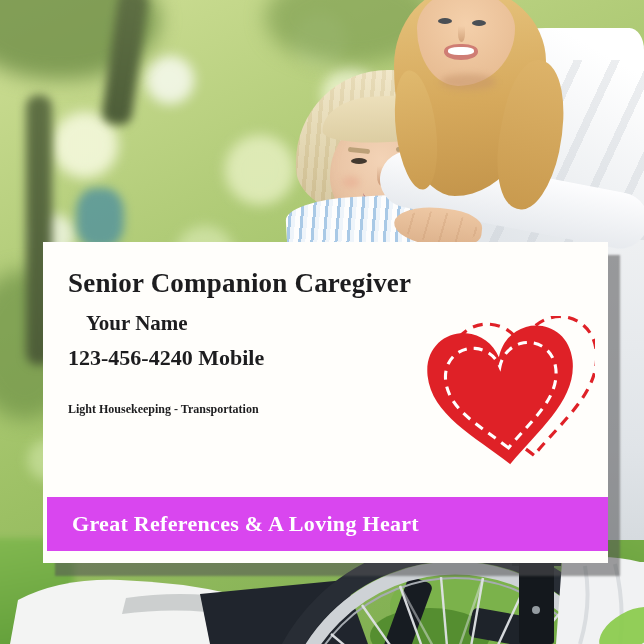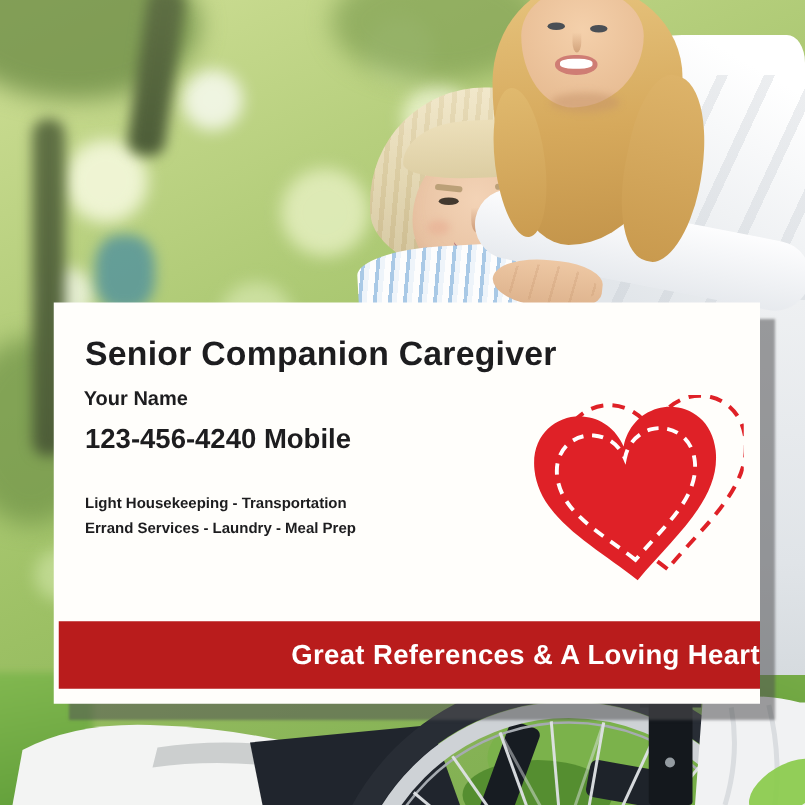--- a/index.html
+++ b/index.html
@@ -101,28 +101,28 @@
   .cg-lips{left:444px;top:44px;width:34px;height:16px;background:#cf7d74;border-radius:45% 45% 50% 50%;}
   .cg-teeth{left:448px;top:47px;width:26px;height:8px;background:#fff;border-radius:40%;}
   .cg-neck-shadow{left:440px;top:74px;width:56px;height:16px;background:rgba(198,148,106,.5);
     filter:blur(3px);border-radius:50%;}
 
   
   .wheel-svg{position:absolute;left:0;top:554px;width:644px;height:90px;}
 
   
   .card{position:absolute;left:43px;top:242px;width:565px;height:321px;z-index:10;
-    background:#fffefb;color:#1d1d1f;box-shadow:12px 13px 2px rgba(82,82,84,.55);padding-top:26px;}
+    background:#fffefb;color:#1d1d1f;box-shadow:12px 13px 2px rgba(82,82,84,.55);padding-top:26px;font-family:Liberation Serif, serif;}
   .card-title{margin:0 0 0 25px;font-size:27px;font-weight:700;letter-spacing:.2px;}
-  .contact-name{margin:12px 0 0 24px;font-size:16px;font-weight:700;}
+  .contact-name{margin:12px 0 0 43px;font-size:21px;font-weight:700;}
   .phone{margin:9px 0 0 25px;font-size:22px;font-weight:700;}
   .services{margin:28px 0 0 25px;font-size:12px;font-weight:700;line-height:20px;}
   .heart-wrap{position:absolute;left:368px;top:74px;width:184px;height:164px;}
-  .banner{position:absolute;left:4px;right:0;top:255px;height:54px;background:#b91c1c;
-    display:flex;align-items:center;justify-content:flex-end;}
+  .banner{position:absolute;left:4px;right:0;top:255px;height:54px;background:#d946ef;
+    display:flex;align-items:center;}
   .banner span{color:#ffffff;font-size:22px;font-weight:700;margin-left:25px;letter-spacing:.3px;}
 </style>
 </head>
 <body>
 
 <div class="scene">
 
   <div class="bg"></div>
   <div class="bokeh"></div>
   <div class="canopy c1"></div>
@@ -205,21 +205,20 @@
     <path d="M615,10 Q625,50 620,90" stroke="#dadde0" stroke-width="4" fill="none"></path>
     <ellipse cx="630" cy="76" rx="34" ry="18" fill="#8ccb4f" transform="rotate(-30 630 76)" opacity="0.95"></ellipse>
   </svg>
 
   <div class="card">
     <div class="card-title">Senior Companion Caregiver</div>
     <div class="contact-name">Your Name</div>
     <div class="phone">123-456-4240 Mobile</div>
     <div class="services">
       <div>Light Housekeeping - Transportation</div>
-      <div>Errand Services - Laundry - Meal Prep</div>
     </div>
 
     <svg class="heart-wrap" viewBox="0 0 200 180">
       <g transform="rotate(-6 100 88)">
         <path d="M100,163 C64,128 20,100 20,57 C20,26 45,11 67,15 C83,18 95,29 100,45 C105,29 117,18 133,15 C155,11 180,26 180,57 C180,100 136,128 100,163 Z" transform="translate(27,-7)" fill="none" stroke-width="3.5" stroke-dasharray="11 8" stroke="#df2127"></path>
         <path d="M100,163 C64,128 20,100 20,57 C20,26 45,11 67,15 C83,18 95,29 100,45 C105,29 117,18 133,15 C155,11 180,26 180,57 C180,100 136,128 100,163 Z" fill="#df2127"></path>
         <path d="M100,163 C64,128 20,100 20,57 C20,26 45,11 67,15 C83,18 95,29 100,45 C105,29 117,18 133,15 C155,11 180,26 180,57 C180,100 136,128 100,163 Z" transform="translate(24,21.2) scale(0.76)" fill="none" stroke-width="4.5" stroke-dasharray="13 10" stroke="#ffffff"></path>
       </g>
     </svg>
 

